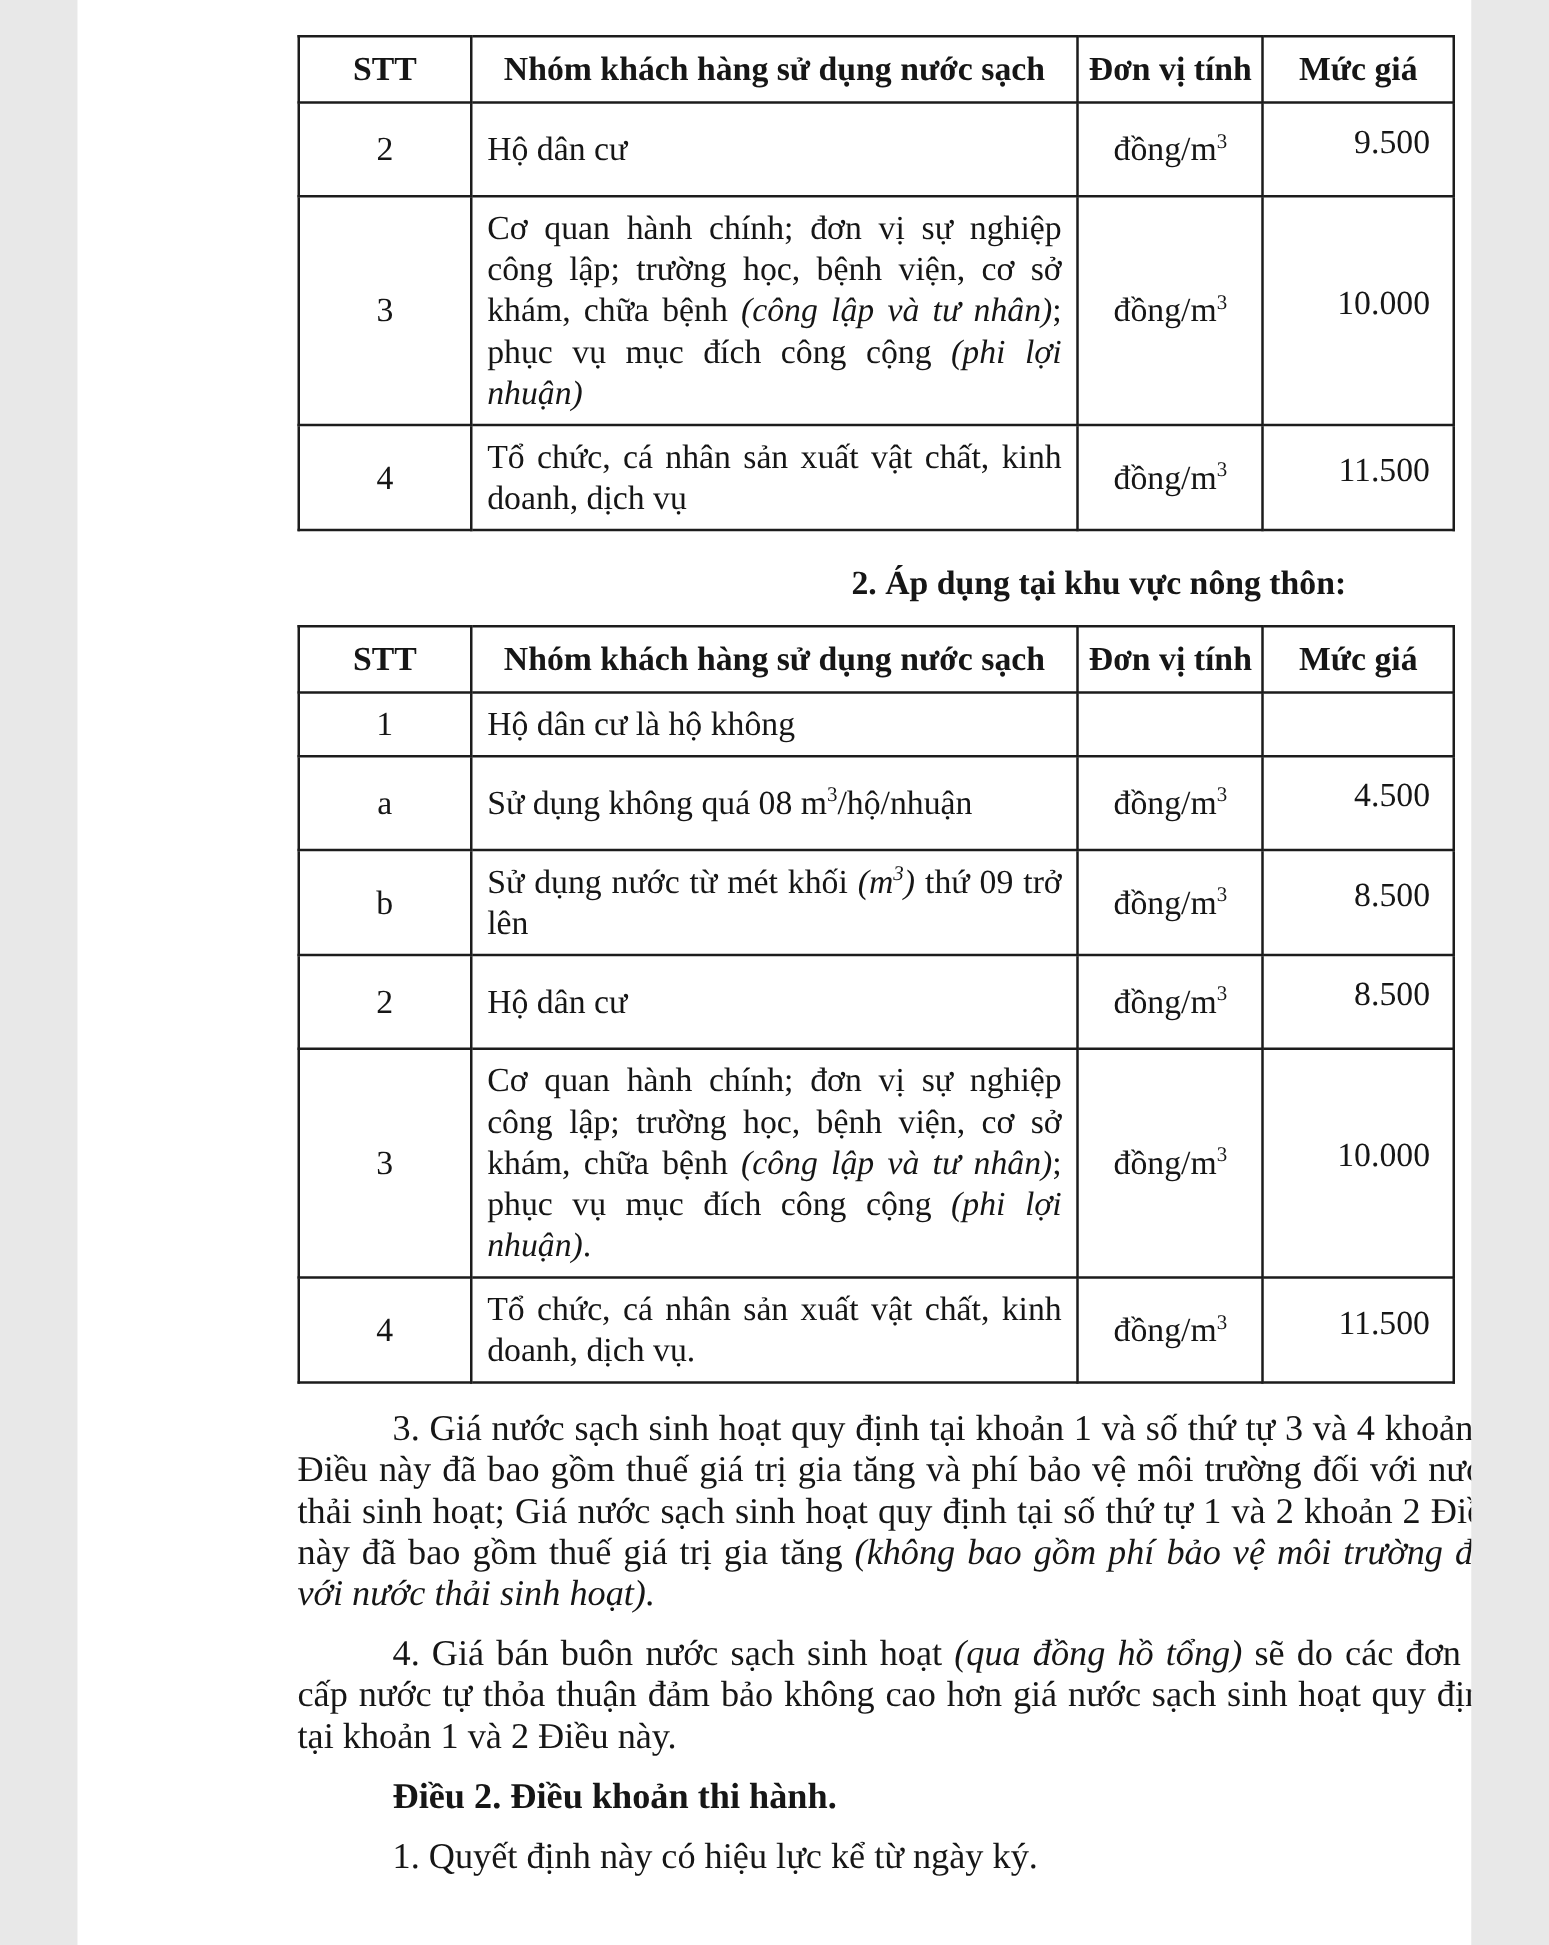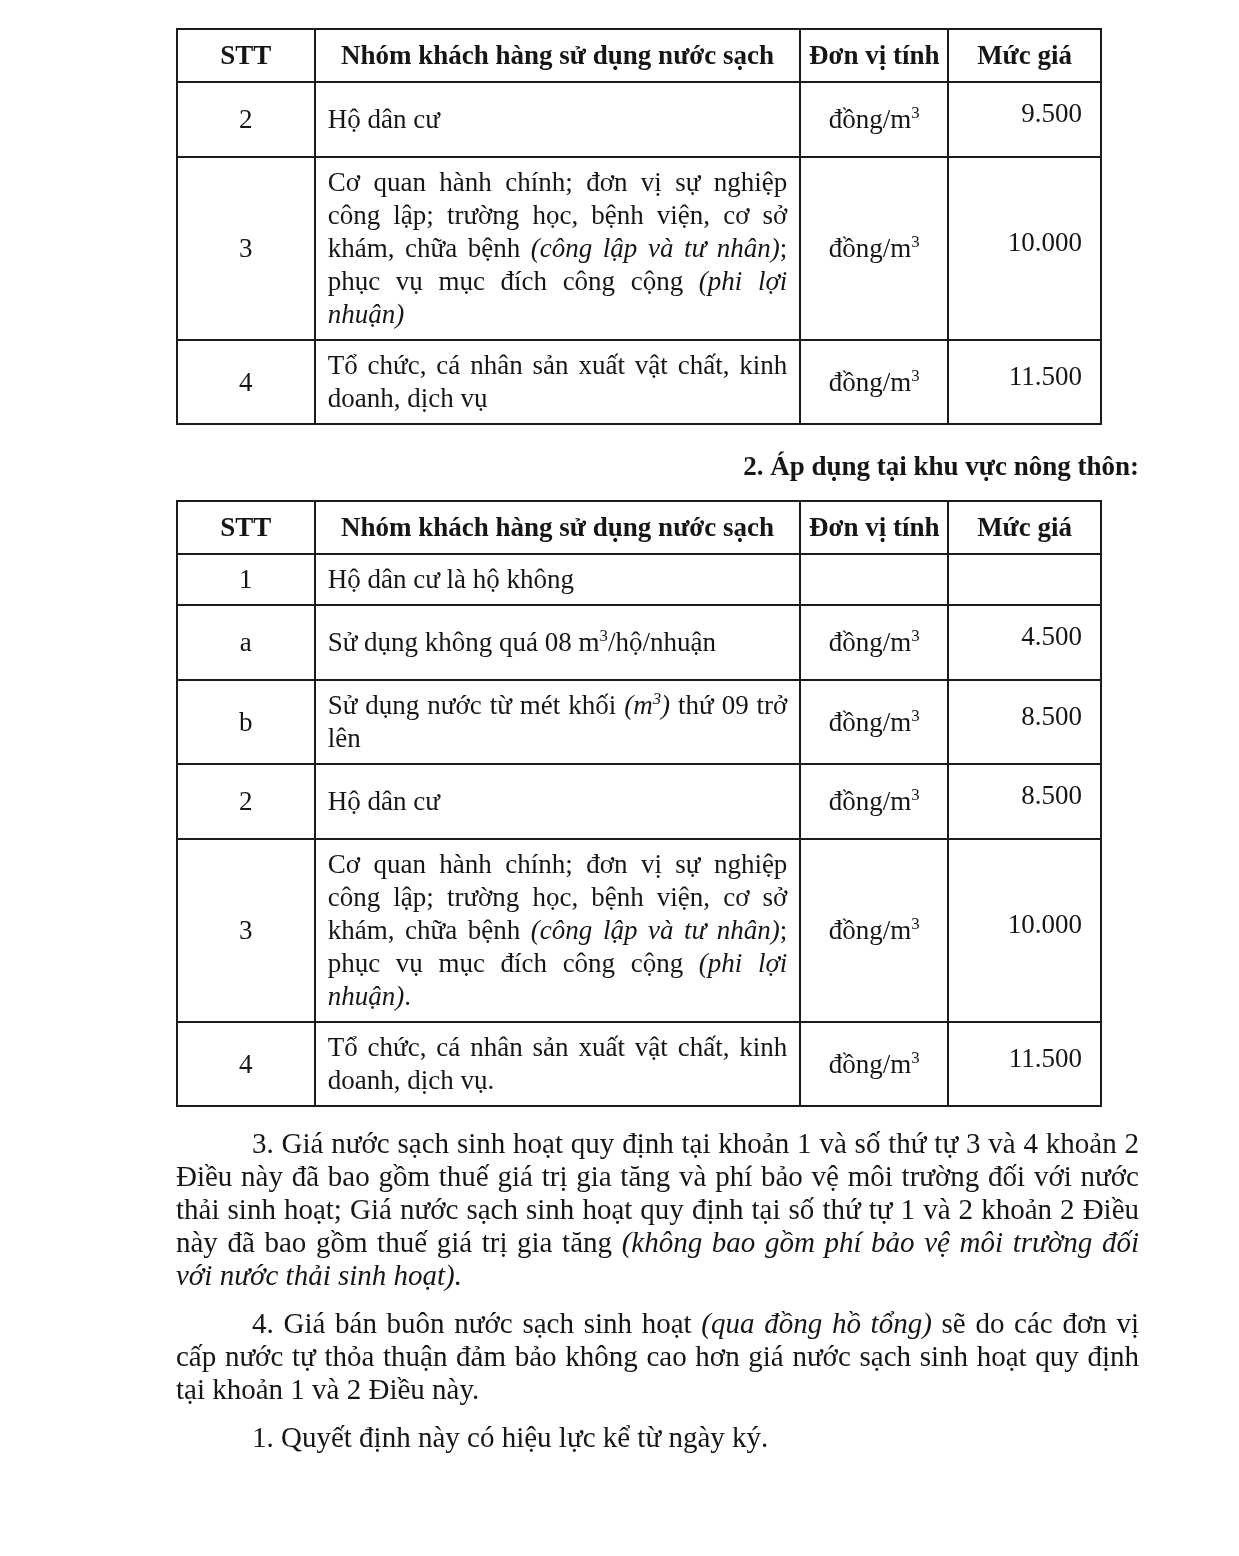--- a/index.html
+++ b/index.html
@@ -1,18 +1,18 @@
 <!DOCTYPE html>
 <html><head>
 <meta charset="utf-8">
 <style>
   * { margin: 0; padding: 0; box-sizing: border-box; }
   html, body { background: #e8e8e8; }
   .page {
-    width: 1239px;
+    width: 1115px;
     height: 1556px;
     background: #ffffff;
     margin: 0 auto;
     font-family: "Liberation Serif", "DejaVu Serif", serif;
     color: #161616;
     overflow: hidden;
   }
   .content {
     padding: 28px 100px 30px 176px;
   }
@@ -156,17 +156,18 @@
             <td class="c-desc"><span>Tổ chức, cá nhân sản xuất vật chất, kinh doanh, dịch vụ.</span></td>
             <td class="c-unit"><span>đồng/m</span><span><sup>3</sup></span></td>
             <td class="c-price">11.500</td>
           </tr>
         </tbody>
     </table>
 
     <div class="clauses">
         <p class="clause"><span>3. Giá nước sạch sinh hoạt quy định tại khoản 1 và số thứ tự 3 và 4 khoản 2 Điều này đã bao gồm thuế giá trị gia tăng và phí bảo vệ môi trường đối với nước thải sinh hoạt; Giá nước sạch sinh hoạt quy định tại số thứ tự 1 và 2 khoản 2 Điều này đã bao gồm thuế giá trị gia tăng </span><i>(không bao gồm phí bảo vệ môi trường đối với nước thải sinh hoạt).</i></p>
         <p class="clause"><span>4. Giá bán buôn nước sạch sinh hoạt </span><i>(qua đồng hồ tổng)</i><span> sẽ do các đơn vị cấp nước tự thỏa thuận đảm bảo không cao hơn giá nước sạch sinh hoạt quy định tại khoản 1 và 2 Điều này.</span></p>
+        <p class="clause bold"><span>Điều 2. Điều khoản thi hành.</span></p>
         <p class="clause"><span>1. Quyết định này có hiệu lực kể từ ngày ký.</span></p>
       </div>
 
   </div>
 </div>
 
 </body></html>

